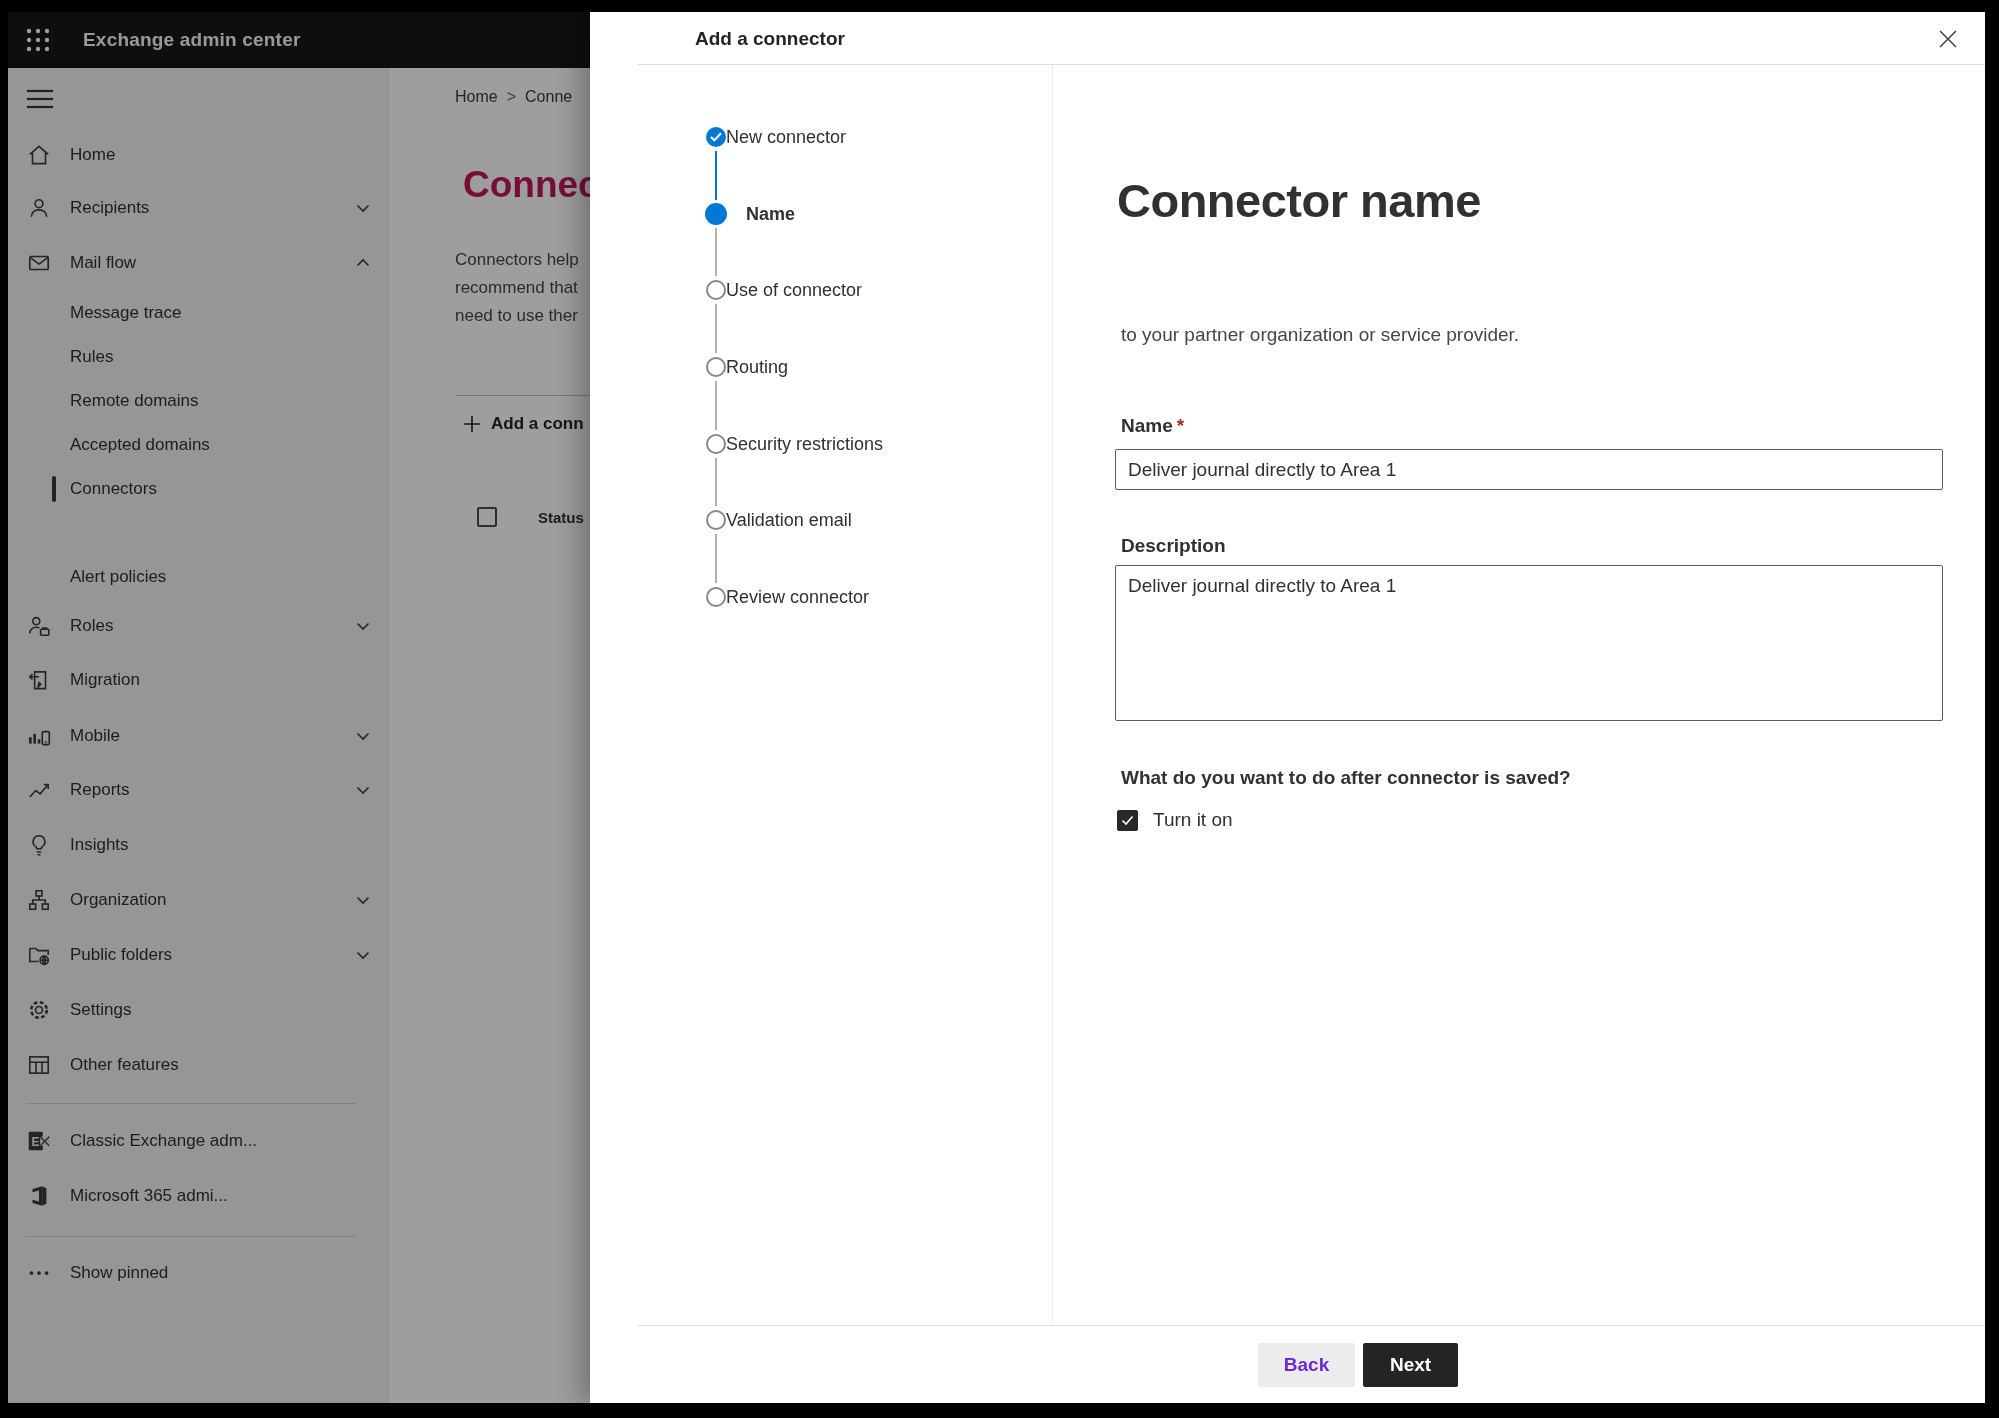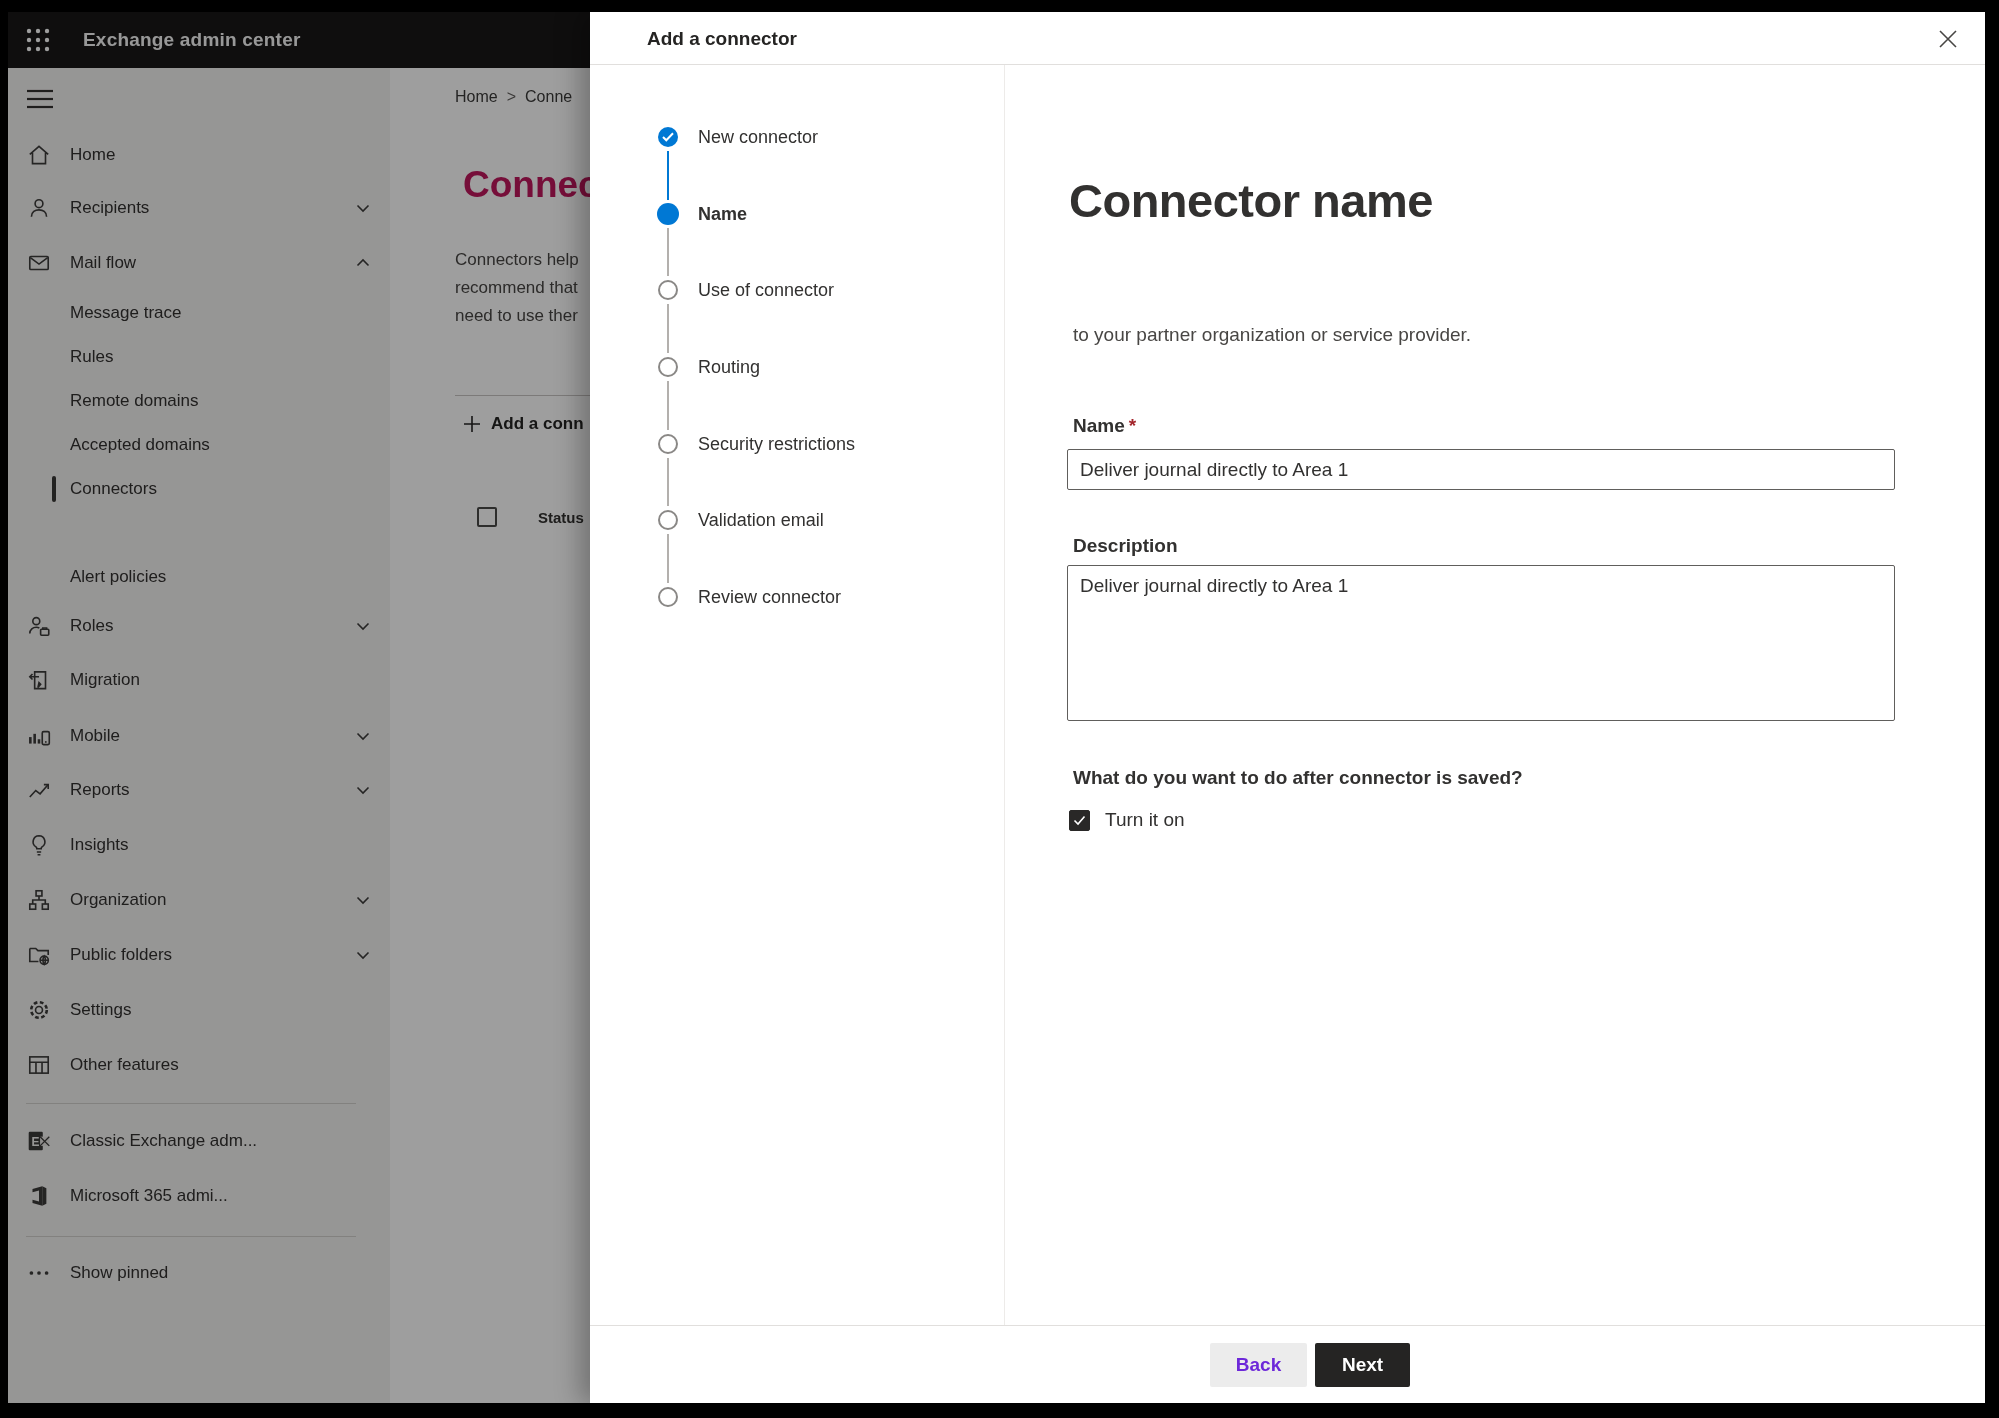--- a/index.html
+++ b/index.html
@@ -37,37 +37,37 @@
             color:#252423; font-size:17px; font-weight:600; white-space:nowrap; width:130px; overflow:hidden; }
   .bg-add svg { width:20px; height:20px; margin-right:9px; flex:none; }
   .bg-check { position:absolute; left:87px; top:439px; width:20px; height:20px; border:2px solid #4a4947; border-radius:2px; cursor:pointer; }
   .bg-status { position:absolute; left:148px; top:441px; font-size:15px; font-weight:600; color:#323130; white-space:nowrap; }
 
   
   #overlay { position:absolute; left:0; top:0; width:1977px; height:1391px; background:rgba(0,0,0,.38); z-index:5; }
 
   
   #modal { position:absolute; left:582px; top:0; width:1395px; height:1391px; background:#fff; z-index:10;
-           display:flex; flex-direction:column; box-shadow:-10px 0 24px rgba(0,0,0,.28); }
+           display:flex; flex-direction:column; box-shadow:-10px 0 24px rgba(0,0,0,.28);padding-left:48px; }
   #modal-header { position:relative; height:53px; flex:none; border-bottom:1px solid #e1dfdd; }
   #modal-header .mtitle { position:absolute; left:57px; top:0; line-height:53px; font-size:19px; font-weight:700; color:#252423; }
   #modal-close { position:absolute; right:24px; top:14px; width:26px; height:26px; cursor:pointer; }
   #modal-body { flex:1; display:flex; min-height:0; }
   #steps-panel { position:relative; width:415px; flex:none; border-right:1px solid #edebe9; }
   #content-panel { position:relative; flex:1; }
   #modal-footer { position:relative; height:78px; flex:none; border-top:1px solid #e1dfdd; background:#fff; }
 
   
   .step { position:absolute; left:68px; height:44px; display:flex; align-items:center; cursor:pointer; }
   .step .dot { width:20px; height:20px; border-radius:50%; flex:none; position:relative; }
   .step.done .dot { background:#0078d4; }
   .step.done .dot svg { position:absolute; left:4px; top:5px; }
   .step.current .dot { background:#0078d4; width:22px; height:22px; margin-left:-1px; }
   .step.todo .dot { background:#fff; border:2px solid #8a8886; }
-  .step .slabel { margin-left:20px; font-size:18px; color:#323130; white-space:nowrap; }
+  .step .slabel { font-size:18px; color:#323130; white-space:nowrap; }
   .step.current .slabel { font-weight:700; margin-left:19px; }
   .sline { position:absolute; left:77px; width:2px; background:#b3b0ad; }
   .sline.blue { background:#0078d4; }
 
   
   .c-h1 { position:absolute; left:64px; top:108px; font-size:47px; line-height:56px; font-weight:700; color:#323130; letter-spacing:-.5px; }
   .c-desc { position:absolute; left:68px; top:255px; font-size:19px; line-height:29px; color:#484644; white-space:nowrap; }
   .f-label { position:absolute; left:68px; font-size:19px; font-weight:700; color:#323130; }
   .f-label .req { color:#a4262c; font-weight:700; margin-left:4px; }
   .c-input { position:absolute; left:62px; top:384px; width:828px; height:41px; border:1.5px solid #605e5c; border-radius:2px;

